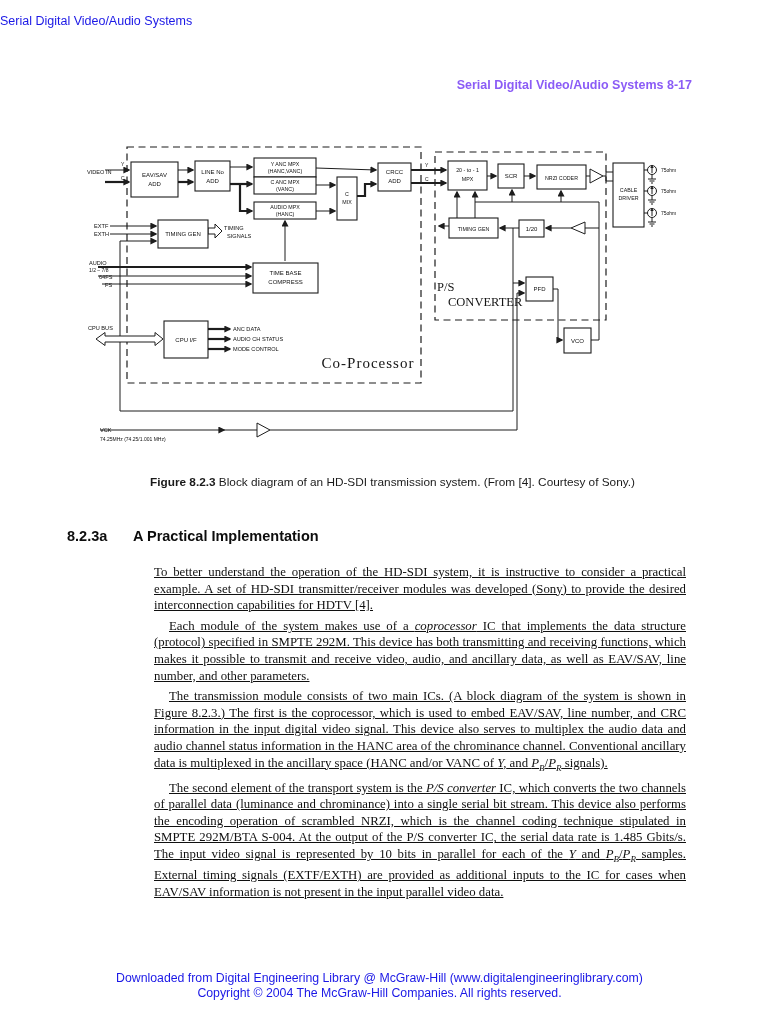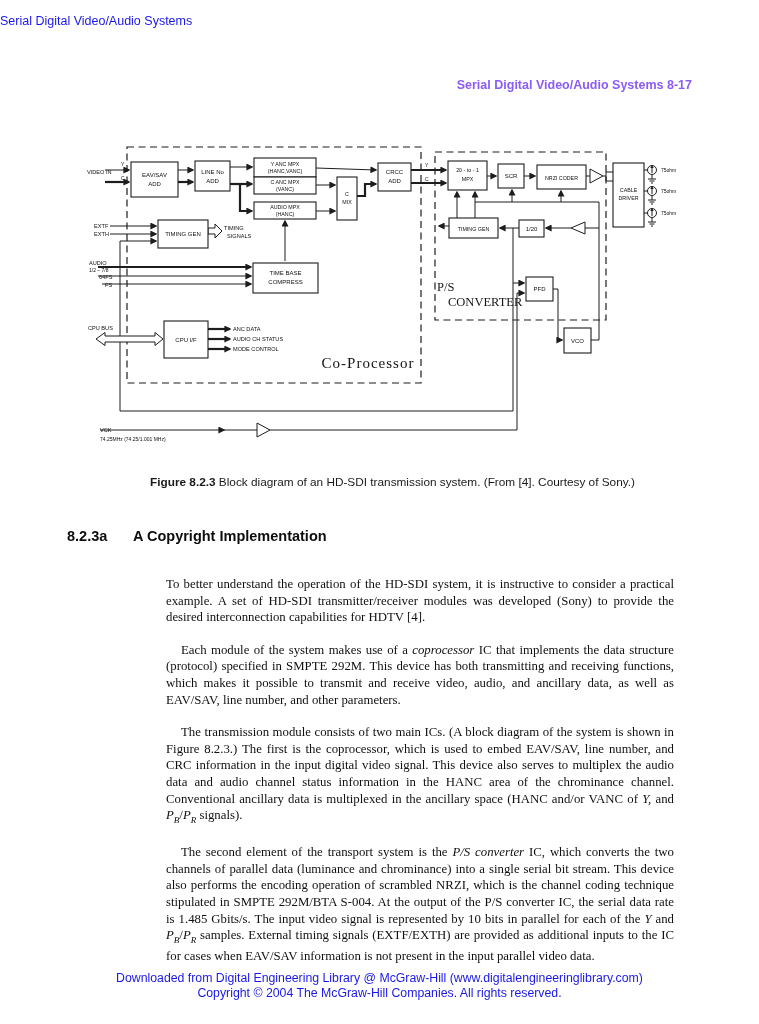--- a/index.html
+++ b/index.html
@@ -17,21 +17,21 @@
              font:11.8px "Liberation Sans", sans-serif; color:#1a1a1a; }
   .caption b { font-weight:bold; }
 
   .sechead { position:absolute; left:67px; top:528px; width:620px;
              font:bold 14.5px "Liberation Sans", sans-serif; color:#0d0d0d; }
   .sechead .num { display:inline-block; width:66px; }
 
   .bodytext { position:absolute; left:150px; top:560px; width:540px;
               font:12.8px "Liberation Serif", serif; line-height:16.6px;
               text-align:justify; color:#101010; }
-  .bodytext p { margin:16px; }
+  .bodytext p { margin:4px;text-decoration:underline; }
   .bodytext p.ind { text-indent:15px; }
   .bodytext sub { font-size:9px; }
 
   .footer { position:absolute; top:971px; left:0; width:100%; text-align:center;
             font:12.3px "Liberation Sans", sans-serif; color:#1b18e6; line-height:14.6px; }
 
   
   .blk  { fill:#fff; stroke:#1d1d1d; stroke-width:1.1; }
   .bt   { font:6px "Liberation Sans", sans-serif; text-anchor:middle; fill:#111; }
   .bt5  { font-size:5.3px; }
@@ -272,21 +272,21 @@
       <text class="lbl lbl5" x="661" y="193">75ohm</text>
       <text class="lbl lbl5" x="661" y="215">75ohm</text>
     </g>
   </svg>
 
   <div class="caption">
     <b>Figure 8.2.3</b><span> Block diagram of an HD-SDI transmission system. (From [4]. Courtesy of Sony.)</span>
   </div>
 
   <div class="sechead">
-    <span class="num">8.2.3a</span><span>A Copyright Implementation</span>
+    <span class="num">8.2.3a</span><span>A Practical Implementation</span>
   </div>
 
   <div class="bodytext">
     <p><span>To better understand the operation of the HD-SDI system, it is instructive to consider a practical example. A set of HD-SDI transmitter/receiver modules was developed (Sony) to provide the desired interconnection capabilities for HDTV [4].</span></p>
     <p class="ind"><span>Each module of the system makes use of a </span><span style="font-style: italic;">coprocessor</span><span> IC that implements the data structure (protocol) specified in SMPTE 292M. This device has both transmitting and receiving functions, which makes it possible to transmit and receive video, audio, and ancillary data, as well as EAV/SAV, line number, and other parameters.</span></p>
     <p class="ind"><span>The transmission module consists of two main ICs. (A block diagram of the system is shown in Figure 8.2.3.) The first is the coprocessor, which is used to embed EAV/SAV, line number, and CRC information in the input digital video signal. This device also serves to multiplex the audio data and audio channel status information in the HANC area of the chrominance channel. Conventional ancillary data is multiplexed in the ancillary space (HANC and/or VANC of </span><span style="font-style: italic;">Y,</span><span> and </span><span style="font-style: italic;">P</span><sub style="font-style: italic;">B</sub><span>/</span><span style="font-style: italic;">P</span><sub style="font-style: italic;">R</sub><span> signals).</span></p>
     <p class="ind"><span>The second element of the transport system is the </span><span style="font-style: italic;">P/S converter</span><span> IC, which converts the two channels of parallel data (luminance and chrominance) into a single serial bit stream. This device also performs the encoding operation of scrambled NRZI, which is the channel coding technique stipulated in SMPTE 292M/BTA S-004. At the output of the P/S converter IC, the serial data rate is 1.485 Gbits/s. The input video signal is represented by 10 bits in parallel for each of the </span><span style="font-style: italic;">Y</span><span> and </span><span style="font-style: italic;">P</span><sub style="font-style: italic;">B</sub><span>/</span><span style="font-style: italic;">P</span><sub style="font-style: italic;">R</sub><span> samples. External timing signals (EXTF/EXTH) are provided as additional inputs to the IC for cases when EAV/SAV information is not present in the input parallel video data.</span></p>
   </div>
 
   <div class="footer">

